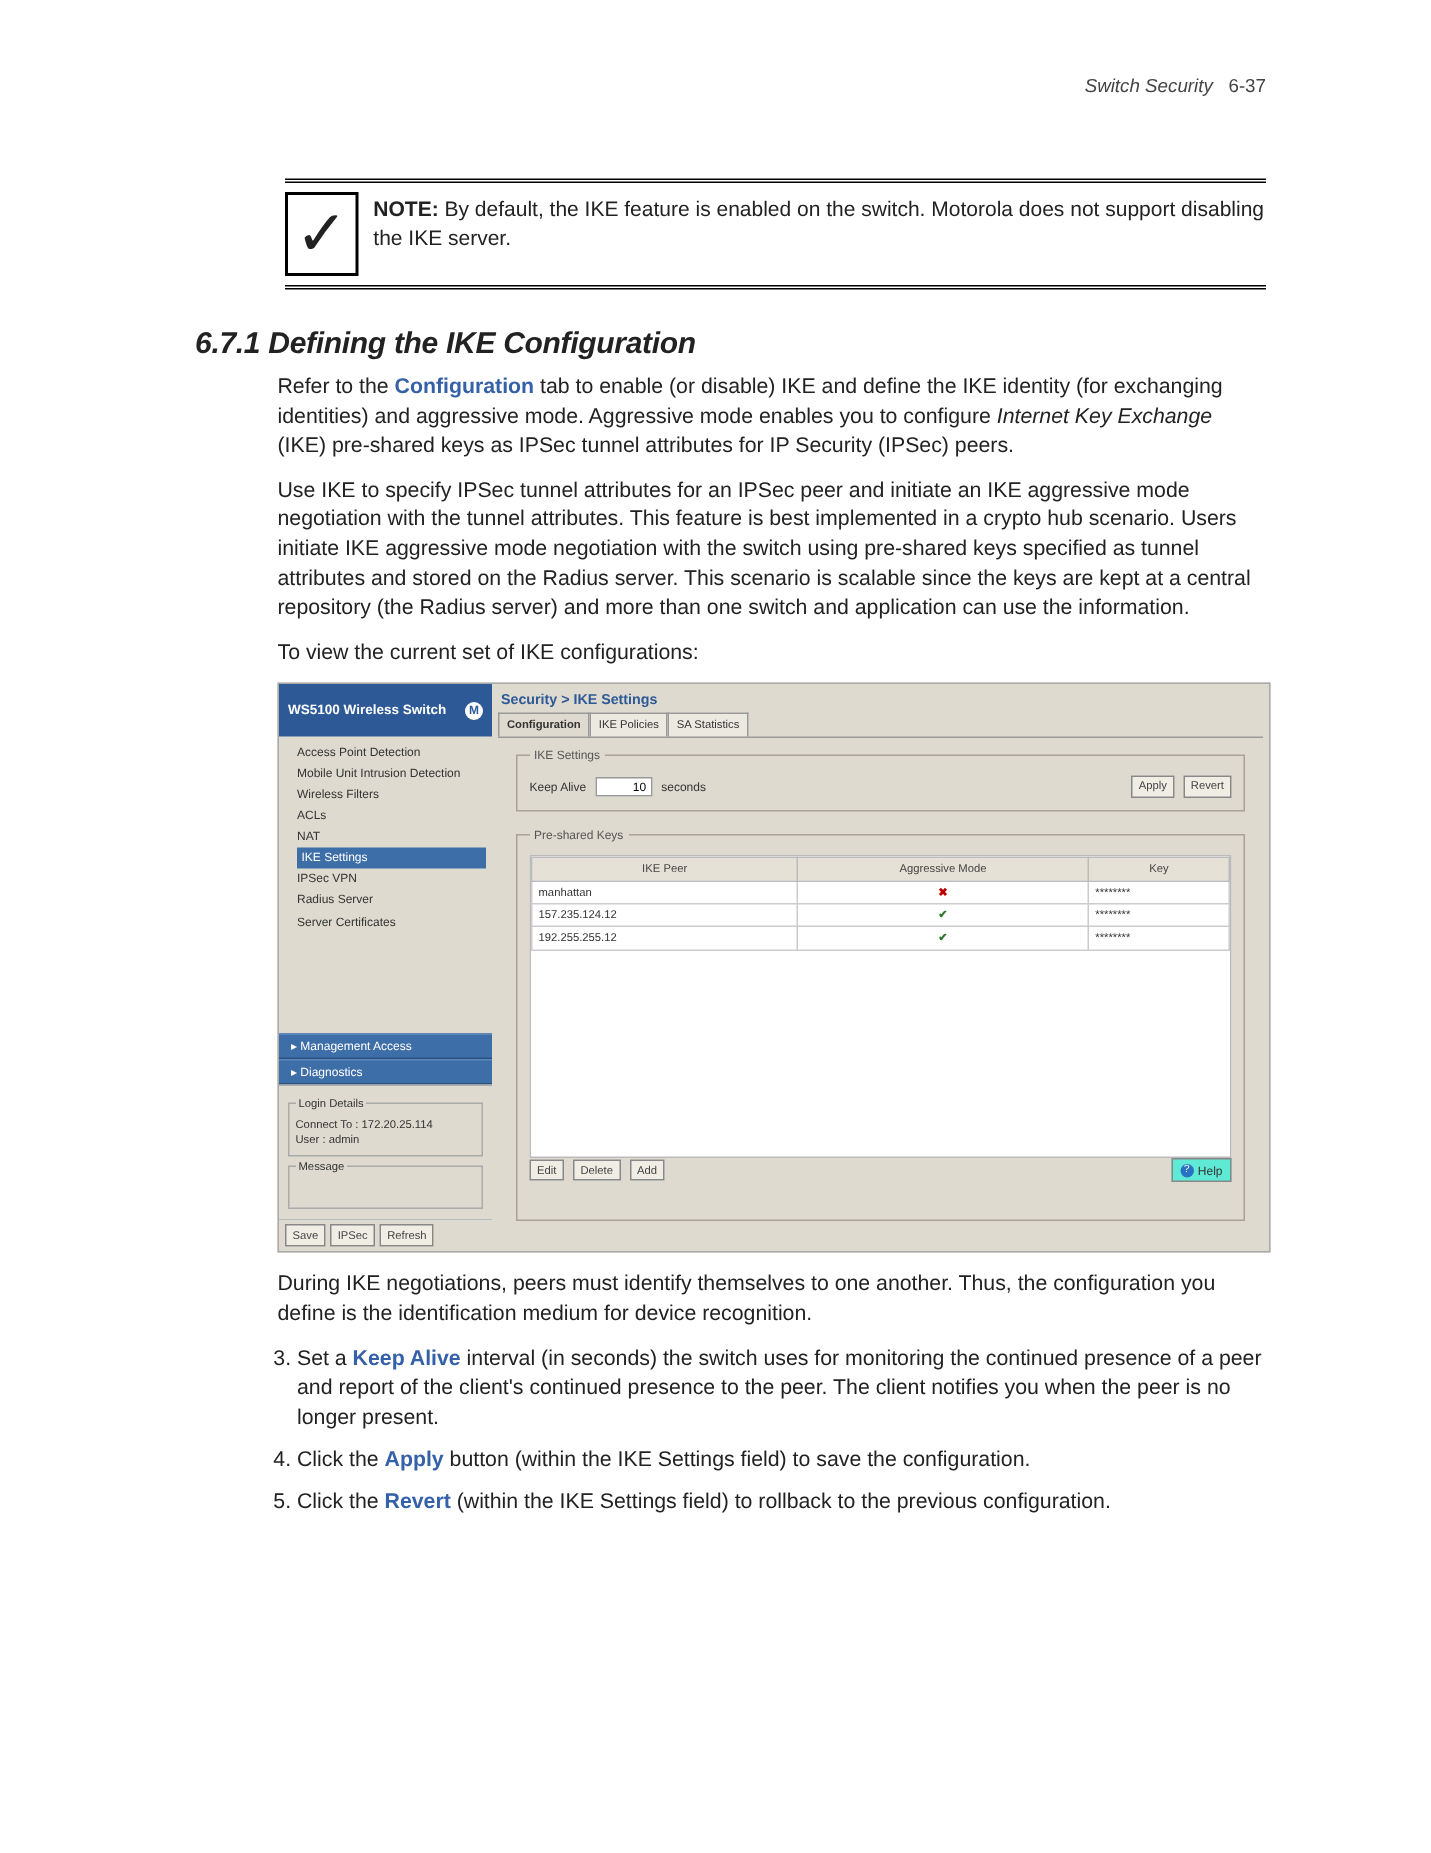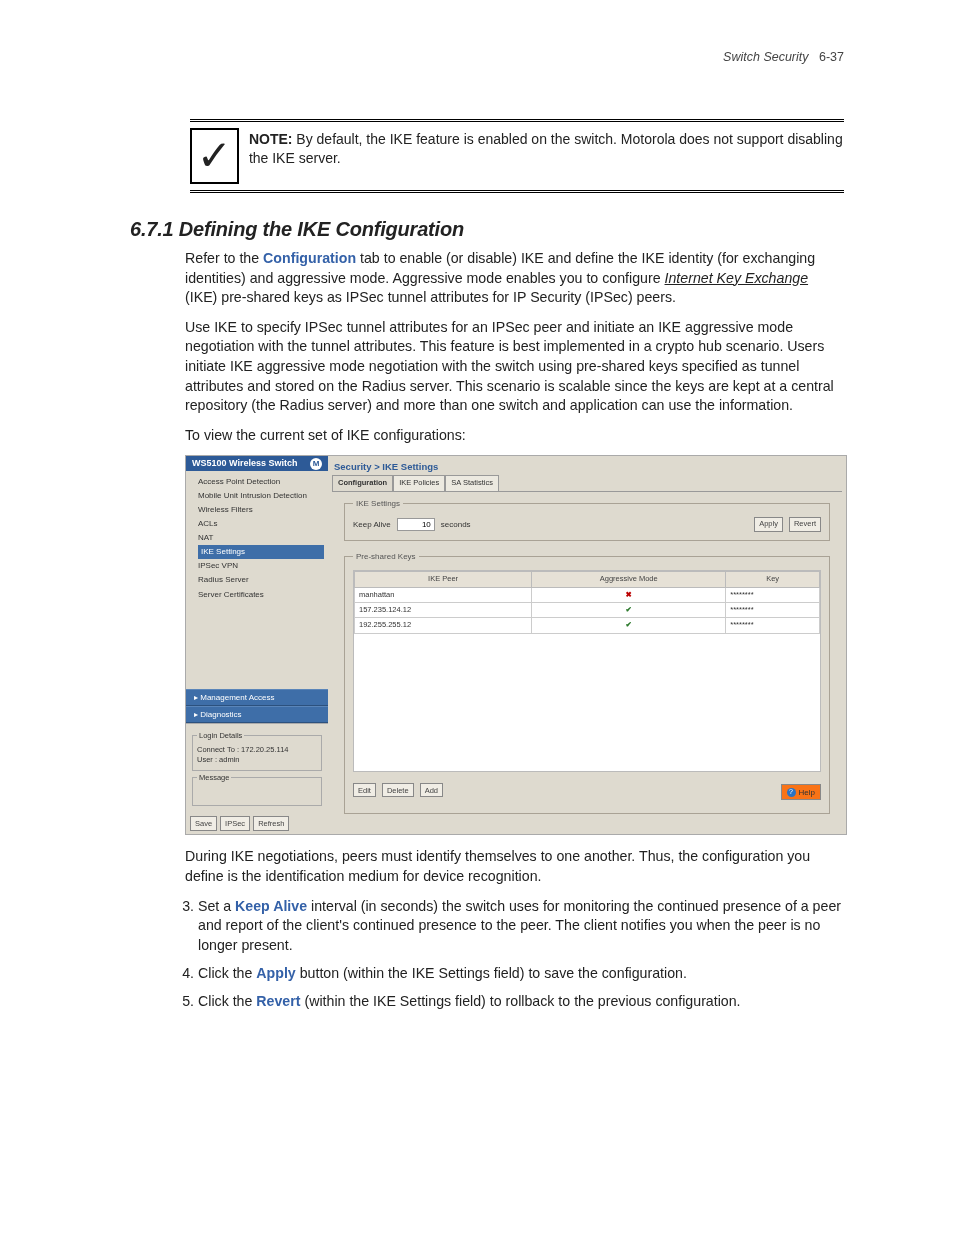--- a/index.html
+++ b/index.html
@@ -50,21 +50,21 @@
     letter-spacing: -0.2px;
   }
   .body-text {
     margin-left: 55px;
     font-size: 14.2px;
     line-height: 1.38;
   }
   .body-text p, .body-text ol { margin: 0 0 10px 0; }
   .body-text ol { padding-left: 28px; }
   .bold-link { font-weight: bold; color: #3461a8; }
-  .italic { font-style: italic; text-decoration: underline; }
+  .italic { font-style: italic; }
 
   
   .shot {
     margin: 8px 0 12px 0;
     border: 1px solid #aaa;
     background: #d6cfc3;
     width: 660px;
     height: 378px;
     display: flex;
     font-size: 8px;
@@ -72,21 +72,21 @@
     position: relative;
   }
   .sidebar {
     width: 142px;
     background: linear-gradient(#3a6aa7,#3a6aa7);
     display: flex; flex-direction: column;
   }
   .sb-title {
     background: #2d5a97;
     color: #fff; font-weight: bold;
-    padding: 1px 6px; font-size: 9px;
+    padding: 11px 6px; font-size: 9px;
     display: flex; align-items: center; justify-content: space-between;
   }
   .sb-title .logo {
     width: 12px; height: 12px; border-radius: 50%;
     background: #fff; color: #2d5a97;
     display: inline-flex; align-items: center; justify-content: center;
     font-size: 8px; font-weight: bold;
   }
   .nav-item {
     background: #3e6ea8; color: #fff;
@@ -145,24 +145,24 @@
   }
   table.psk th {
     background: #e6e1d6; border: 1px solid #bbb; padding: 2px 4px;
     font-weight: normal; color: #444; text-align: center;
   }
   table.psk td { border: 1px solid #ccc; padding: 2px 4px; }
   .xmark { color: #b00; font-weight: bold; }
   .chk { color: #2d7a2d; font-weight: bold; }
   .psk-wrap { height: 200px; background: #fff; border: 1px solid #bbb; overflow: hidden; }
   .bottom-toolbar {
-    display: flex; gap: 6px; padding: 12px 0 0; align-items: flex-start;
+    display: flex; gap: 6px; padding: 0 0 0; align-items: center;
   }
   .help { margin-left: auto; display: flex; align-items: center; gap: 3px;
-    border: 1px solid #888; background: #f97316; padding: 1.5px 5px; }
+    border: 1px solid #888; background: #5eead4; padding: 1.5px 5px; }
   .help .h-icon {
     width: 9px; height: 9px; border-radius: 50%; background: #2a73c4; color: #fff;
     display: inline-flex; align-items: center; justify-content: center; font-size: 7px;
   }
 
   .step-list { margin: 10px 0 0 40px; padding-left: 28px; font-size: 14.2px; line-height: 1.4; }
   .step-list li { margin-bottom: 8px; }
 </style>
 </head>
 <body>

